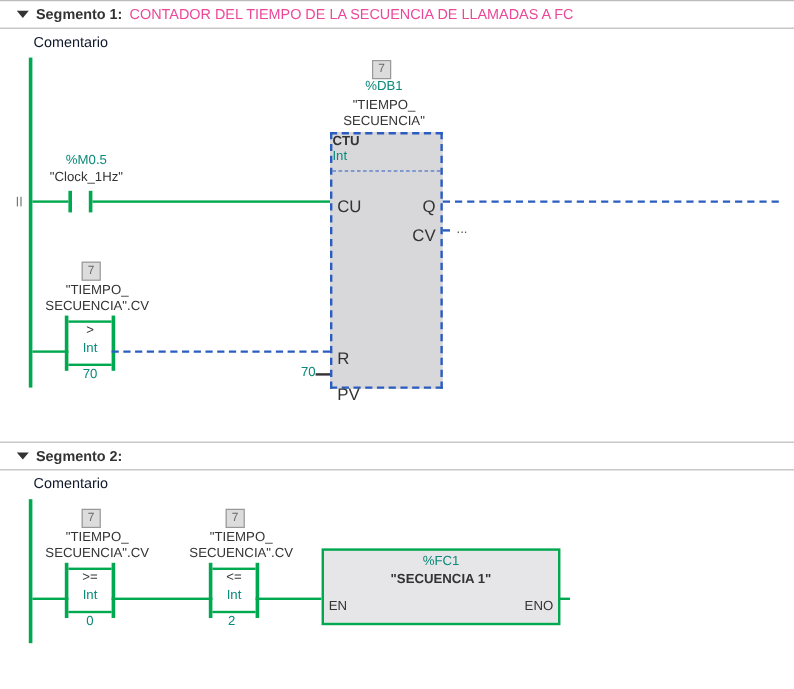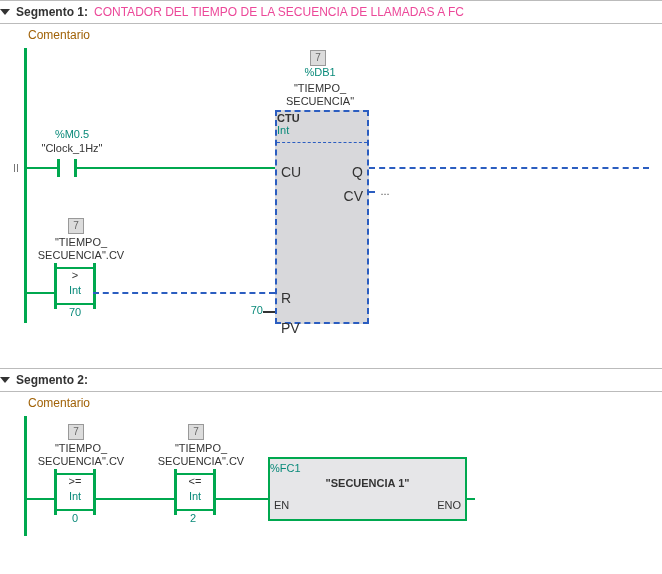--- a/index.html
+++ b/index.html
@@ -1,21 +1,21 @@
 <!DOCTYPE html>
 <html><head>
 <meta charset="utf-8">
 <style>
 html,body{margin:0;padding:0;font-family:Arial,Helvetica,sans-serif;font-size:12px;color:#333;background:#fff}
 .wrap{width:662px;height:574px;position:relative;overflow:hidden}
-.seg-hdr{display:flex;align-items:center;height:22px;padding-left:0;border-top:1px solid #bbb;border-bottom:1px solid #bbb;background:#fff}
+.seg-hdr{display:flex;align-items:center;height:22px;padding-left:14px;border-top:1px solid #bbb;border-bottom:1px solid #bbb;background:#fff}
 .arrow{width:0;height:0;border-left:5px solid transparent;border-right:5px solid transparent;border-top:6px solid #333;margin-right:6px;cursor:pointer}
 .seg-title{font-weight:bold;margin-right:6px}
 .seg-desc{color:#ec4899}
-.comment{padding:4px 0 6px 28px;color:#a16207;font-style:normal}
+.comment{padding:4px 0 6px 28px;color:#0f172a;font-style:normal}
 .net{position:relative;width:660px}
 .rail{position:absolute;left:24px;top:0;width:3px;background:#00a84f}
 .wire{position:absolute;height:2px;background:#00a84f}
 .wire-dash{border-top:2px dashed #2b5dc0;position:absolute;height:0}
 .lbl{position:absolute;font-size:11px;white-space:nowrap;text-align:center}
 .addr{color:#0a8a7a}
 .name{color:#333}
 .num-t{color:#0a8a7a}
 .box7{position:absolute;width:14px;height:14px;background:#dcdcdc;border:1px solid #999;font-size:10px;line-height:14px;text-align:center;color:#666}
 
@@ -27,21 +27,21 @@
 .cmp:before,.cmp:after{content:"";position:absolute;top:-6px;width:3px;height:46px;background:#00a84f}
 .cmp:before{left:-3px}.cmp:after{right:-3px}
 .cmp .op{position:absolute;width:100%;text-align:center;top:0;font-size:11px;color:#333}
 .cmp .ty{position:absolute;width:100%;text-align:center;top:15px;font-size:11px;color:#0a8a7a}
 
 .ctu{position:absolute;border:2px dashed #2b5dc0;background:#d8d8db}
 .ctu .hdr{height:30px;border-bottom:1px dashed #2b5dc0;text-align:left;font-size:11px}
 .ctu .pin{position:absolute;font-size:14px;color:#333}
 
 .fc{position:absolute;border:2px solid #00a84f;background:#e6e6e8}
-.fc .t1{position:absolute;width:100%;text-align:left;top:3px;font-size:11px;color:#0a8a7a}
+.fc .t1{position:absolute;width:100%;text-align:center;top:3px;font-size:11px;color:#0a8a7a}
 .fc .t2{position:absolute;width:100%;text-align:center;top:18px;font-size:11px;font-weight:bold;color:#333}
 .fc .pin{position:absolute;font-size:11px;color:#333}
 
 .stub{position:absolute;width:7px;height:8px;border-left:4px double #777;top:0}
 </style>
 </head>
 <body>
 <div class="wrap">
 
 <div class="seg-hdr">

